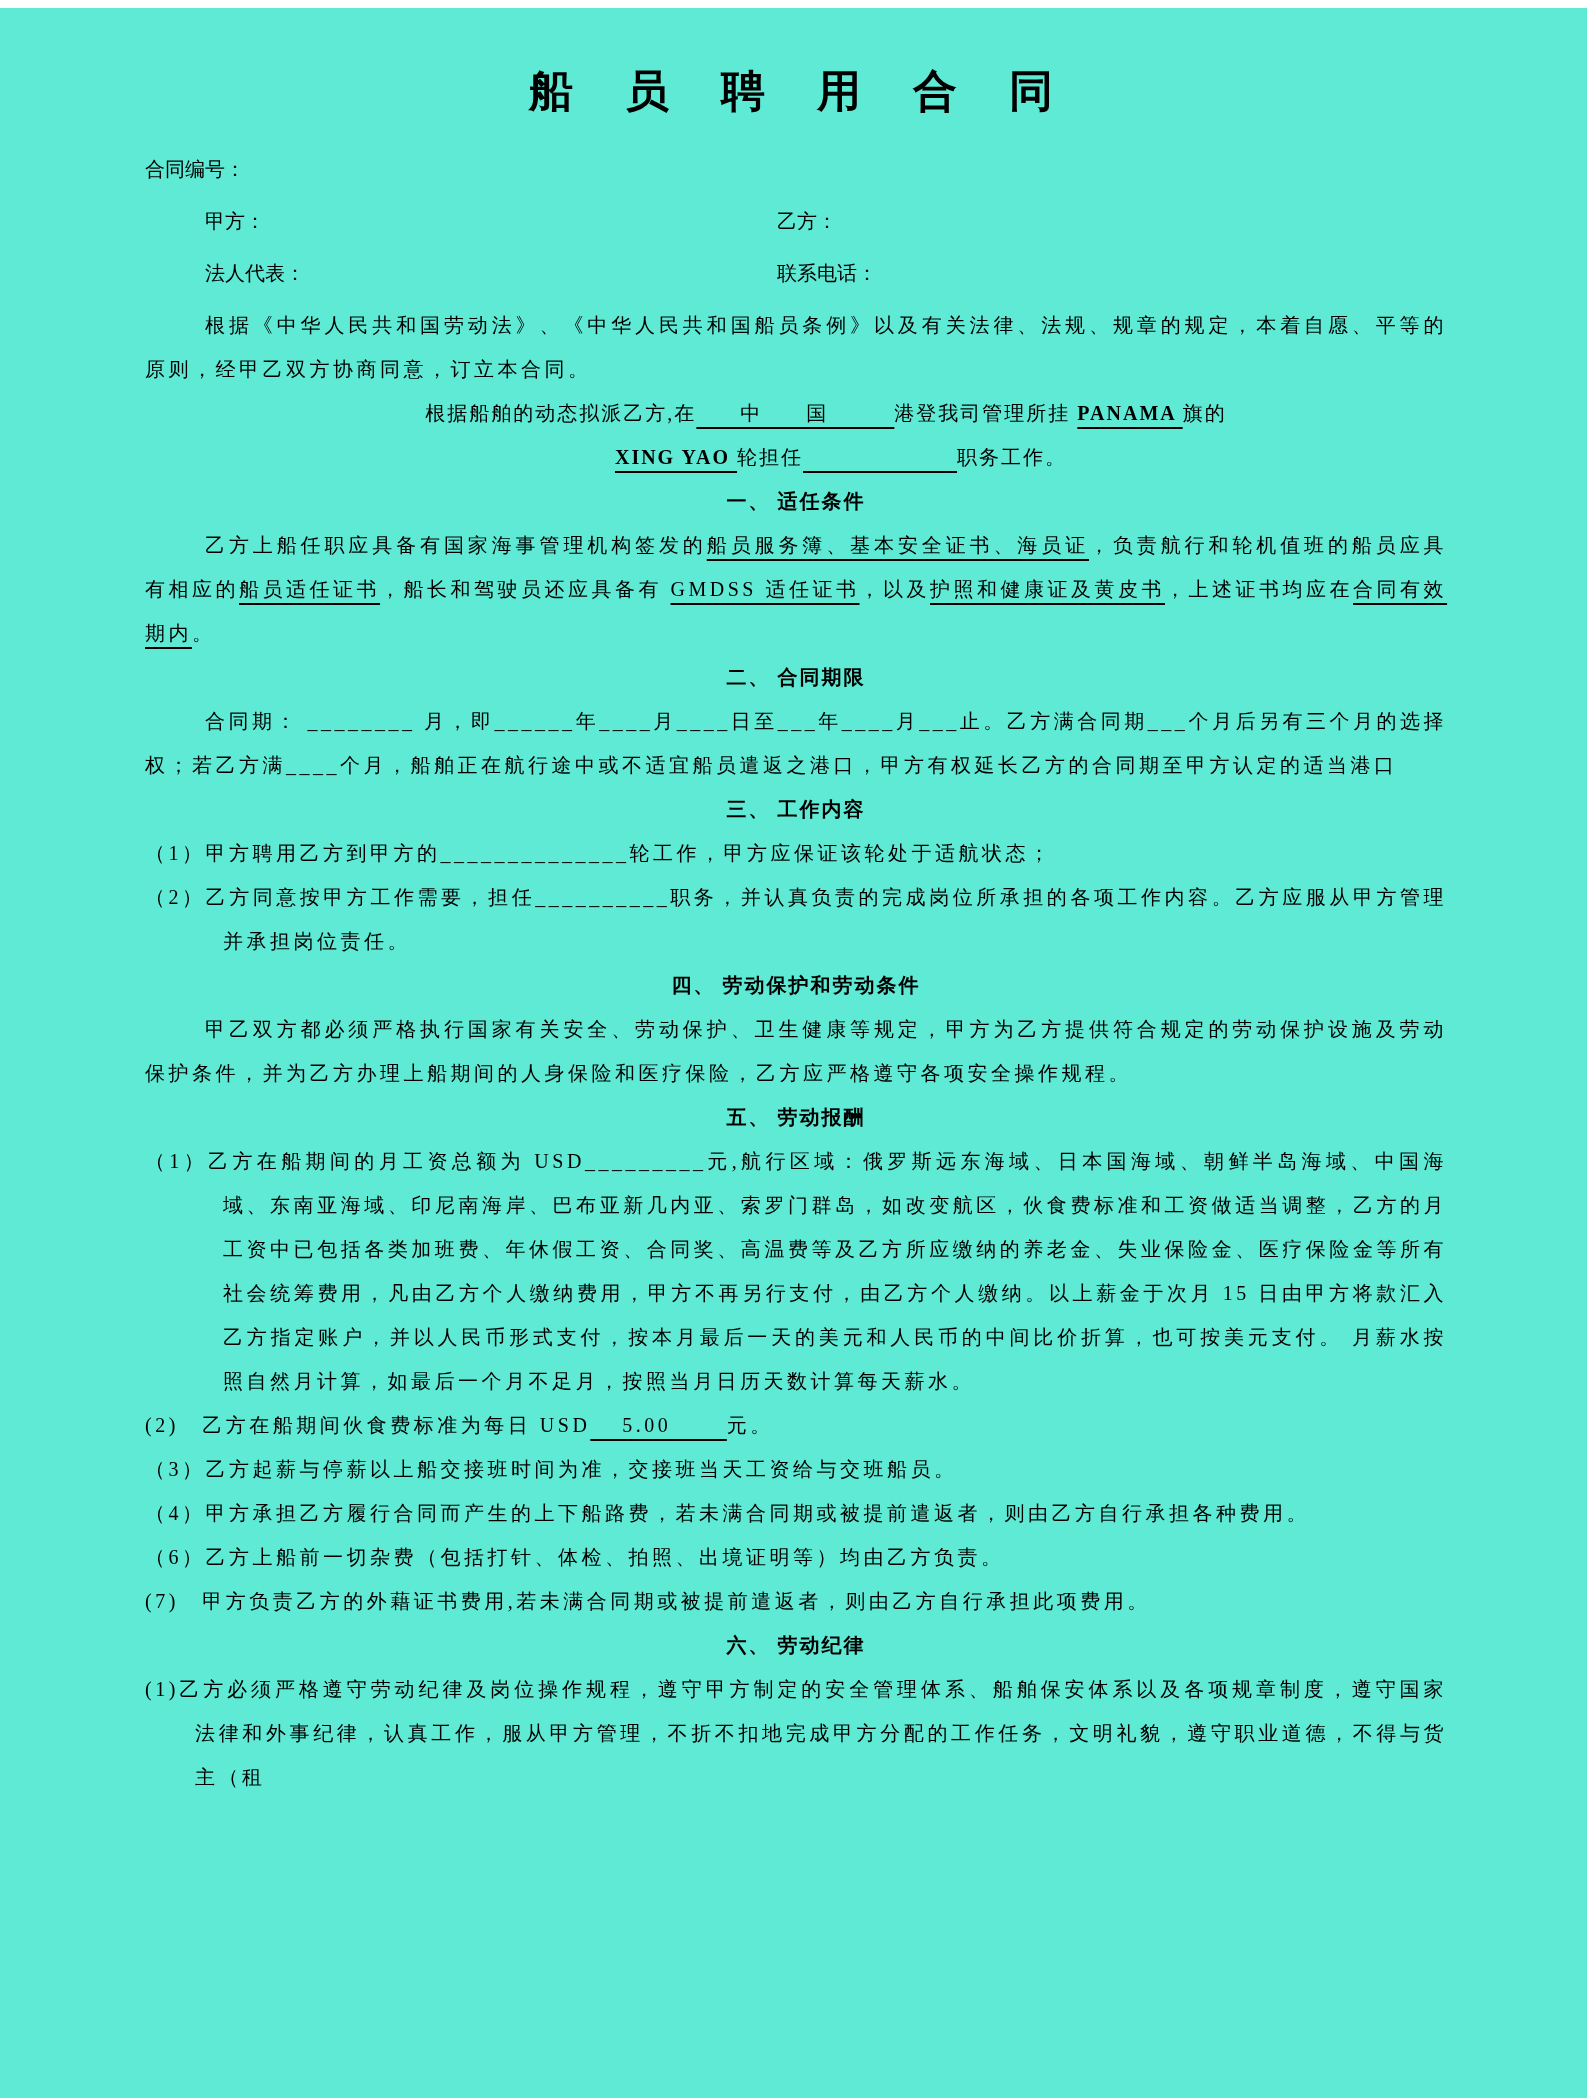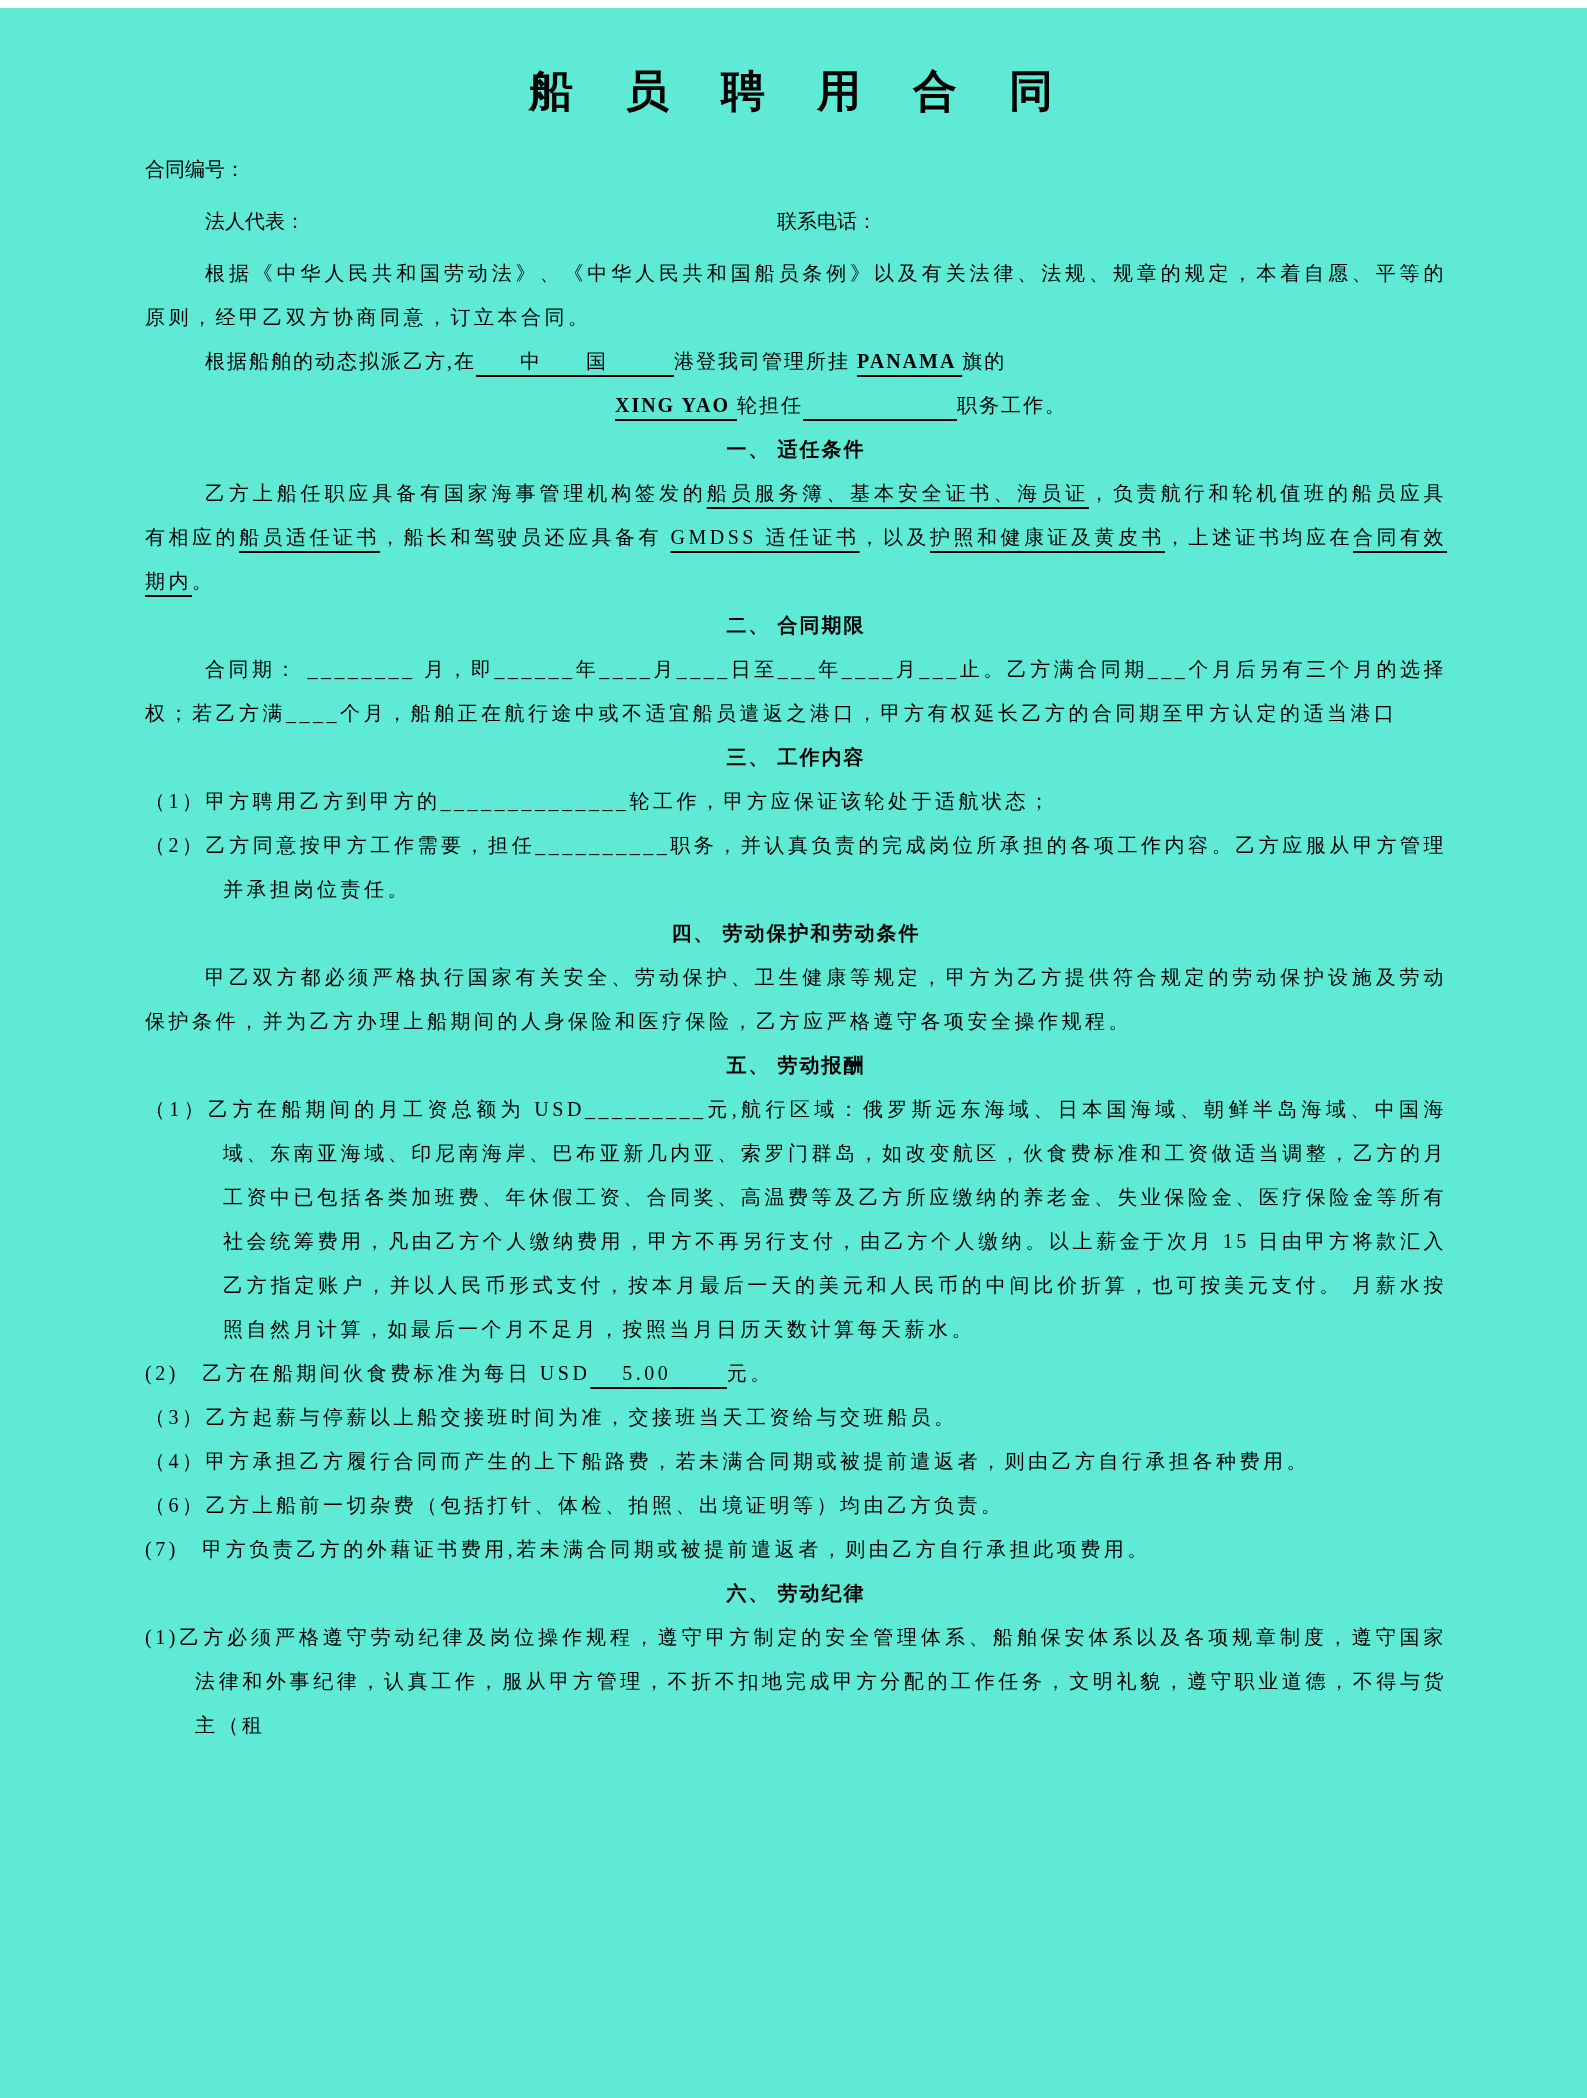--- a/index.html
+++ b/index.html
@@ -27,35 +27,36 @@
     font-size:20px;
     line-height:44px;
     text-align:justify;
     text-justify:inter-character;
   }
   .p-plain{text-align:left;}
   .p-heading{font-weight:bold;text-align:center;letter-spacing:2px;}
   .p-indent{text-indent:60px;letter-spacing:3.5px;}
   .p-item{padding-left:78px;text-indent:-78px;letter-spacing:3.5px;}
   .p-item6{padding-left:50px;text-indent:-50px;letter-spacing:3.5px;}
-  .p-ship1{text-indent:60px;text-align:left;letter-spacing:2px;}
+  .p-ship1{text-indent:60px;text-align:center;letter-spacing:2px;}
   .p-ship2{margin-left:90px;text-align:center;letter-spacing:2px;}
   .p-row{position:relative;text-align:left;margin:8px 0;}
   .col-l{margin-left:60px;}
   .col-r{position:absolute;left:632px;}
   .u{text-decoration:underline;text-underline-offset:7px;text-decoration-thickness:2px;}
   .b{font-weight:bold;}
 </style>
 </head>
 <body>
 
 <div class="page">
   <h1 class="doc-title">船  员  聘  用  合  同</h1>
   <div>
       <div class="blk p-plain"><span>合同编号：</span></div>
+      <div class="blk p-row"><span class="col-l">甲方：</span><span class="col-r">乙方：</span></div>
       <div class="blk p-row"><span class="col-l">法人代表：</span><span class="col-r">联系电话：</span></div>
       <div class="blk p-indent"><span>根据《中华人民共和国劳动法》、《中华人民共和国船员条例》以及有关法律、法规、规章的规定，本着自愿、平等的原则，经甲乙双方协商同意，订立本合同。</span></div>
       <div class="blk p-ship1"><span>根据船舶的动态拟派乙方,在</span><span class="u">　　中　　国　　　</span><span>港登我司管理所挂 </span><span class="u b">PANAMA </span><span>旗的</span></div>
       <div class="blk p-ship2"><span class="u b">XING YAO </span><span>轮担任</span><span class="u">　　　　　　　</span><span>职务工作。</span></div>
       <div class="blk p-heading"><span>一、 适任条件</span></div>
       <div class="blk p-indent"><span>乙方上船任职应具备有国家海事管理机构签发的</span><span class="u">船员服务簿、基本安全证书、海员证</span><span>，负责航行和轮机值班的船员应具有相应的</span><span class="u">船员适任证书</span><span>，船长和驾驶员还应具备有 </span><span class="u">GMDSS 适任证书</span><span>，以及</span><span class="u">护照和健康证及黄皮书</span><span>，上述证书均应在</span><span class="u">合同有效期内</span><span>。</span></div>
       <div class="blk p-heading"><span>二、 合同期限</span></div>
       <div class="blk p-indent"><span>合同期： ________ 月，即______年____月____日至___年____月___止。乙方满合同期___个月后另有三个月的选择权；若乙方满____个月，船舶正在航行途中或不适宜船员遣返之港口，甲方有权延长乙方的合同期至甲方认定的适当港口</span></div>
       <div class="blk p-heading"><span>三、 工作内容</span></div>
       <div class="blk p-item"><span>（1）甲方聘用乙方到甲方的______________轮工作，甲方应保证该轮处于适航状态；</span></div>

